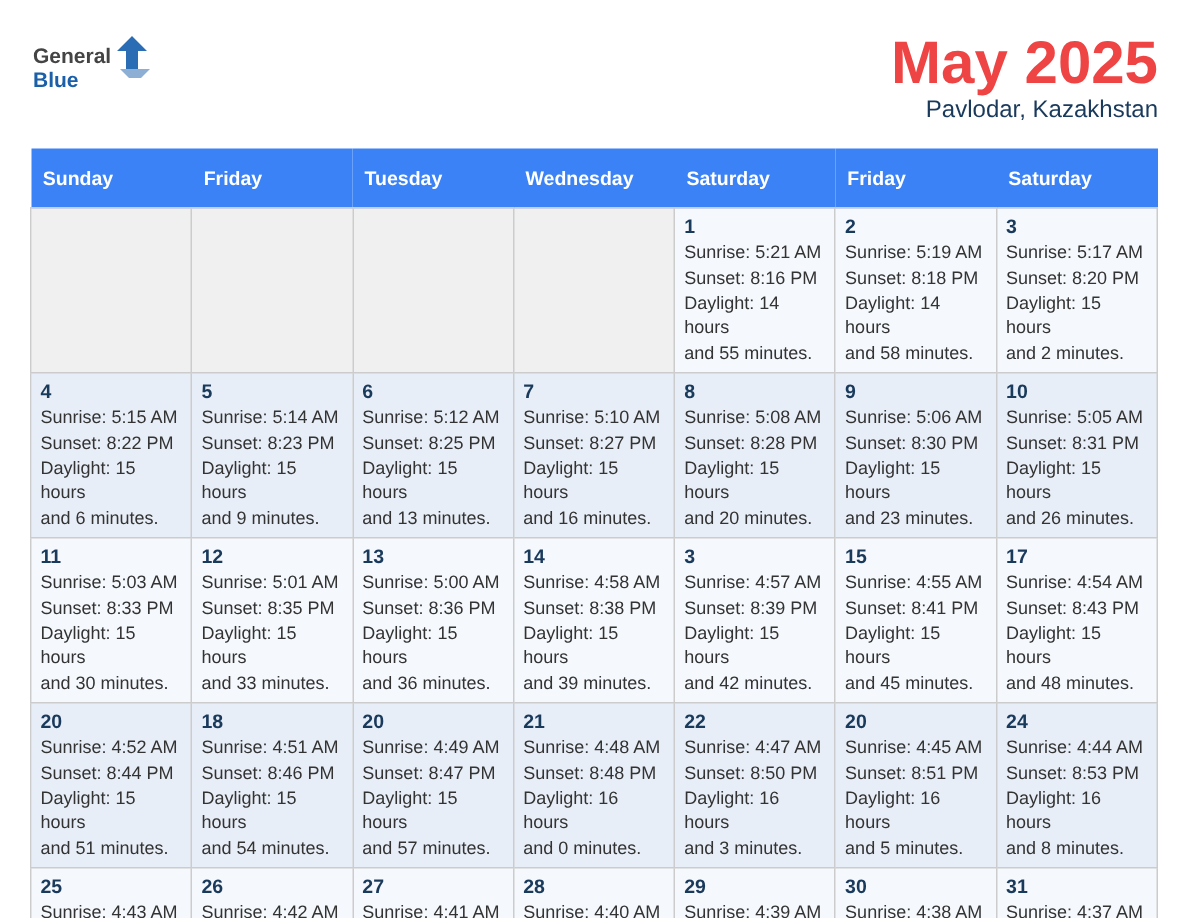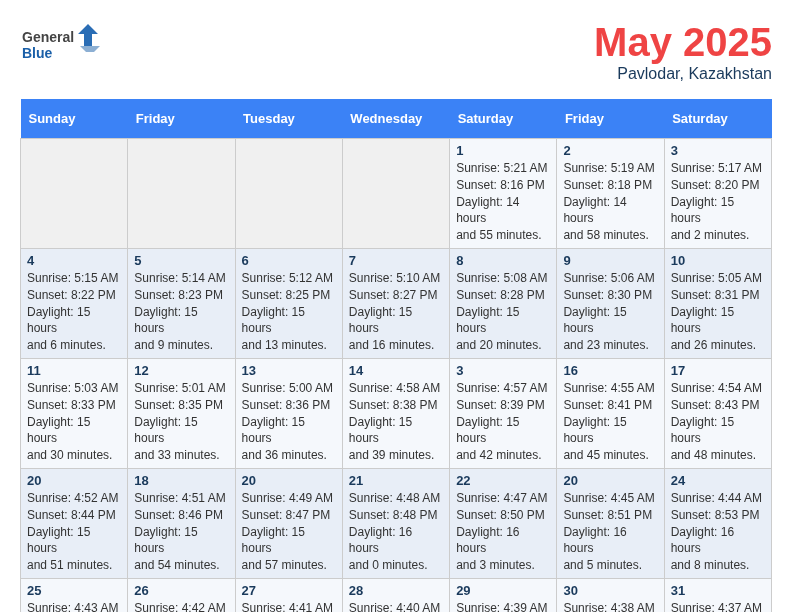--- a/index.html
+++ b/index.html
@@ -170,21 +170,21 @@
         </td>
         <td>
           <span class="day-number">14</span>
           <div class="day-details">Sunrise: 4:58 AM<br>Sunset: 8:38 PM<br>Daylight: 15 hours<br>and 39 minutes.</div>
         </td>
         <td>
           <span class="day-number">3</span>
           <div class="day-details">Sunrise: 4:57 AM<br>Sunset: 8:39 PM<br>Daylight: 15 hours<br>and 42 minutes.</div>
         </td>
         <td>
-          <span class="day-number">16</span>
+          <span class="day-number">15</span>
           <div class="day-details">Sunrise: 4:55 AM<br>Sunset: 8:41 PM<br>Daylight: 15 hours<br>and 45 minutes.</div>
         </td>
         <td>
           <span class="day-number">17</span>
           <div class="day-details">Sunrise: 4:54 AM<br>Sunset: 8:43 PM<br>Daylight: 15 hours<br>and 48 minutes.</div>
         </td>
       </tr>
       <tr>
         <td>
           <span class="day-number">20</span>

